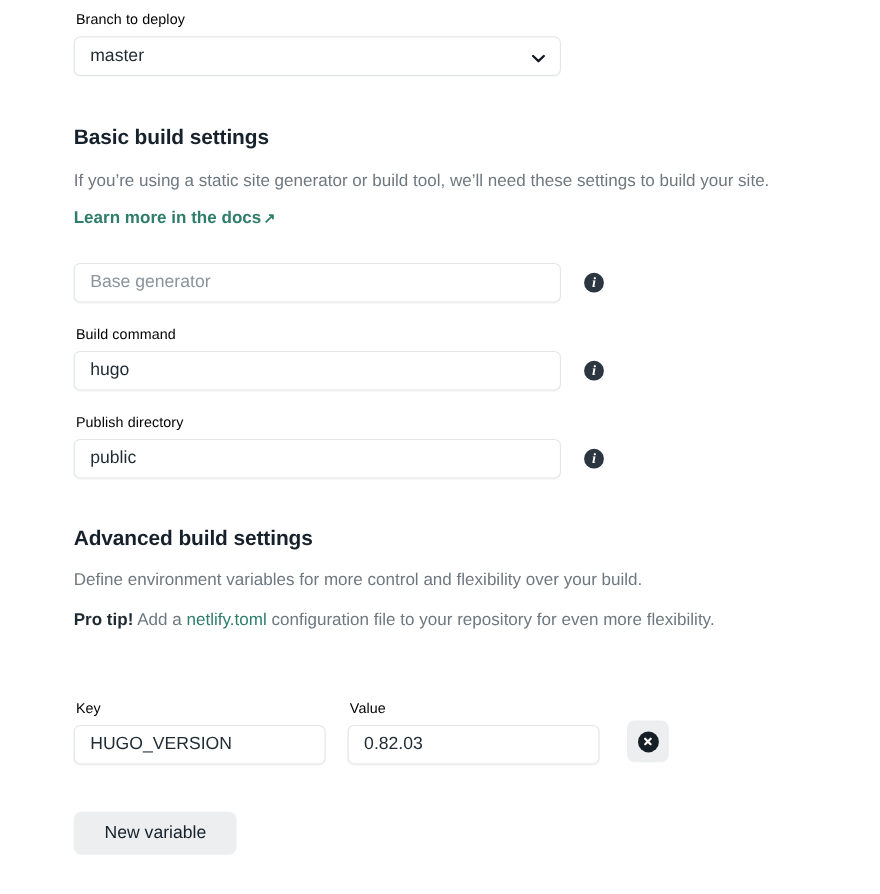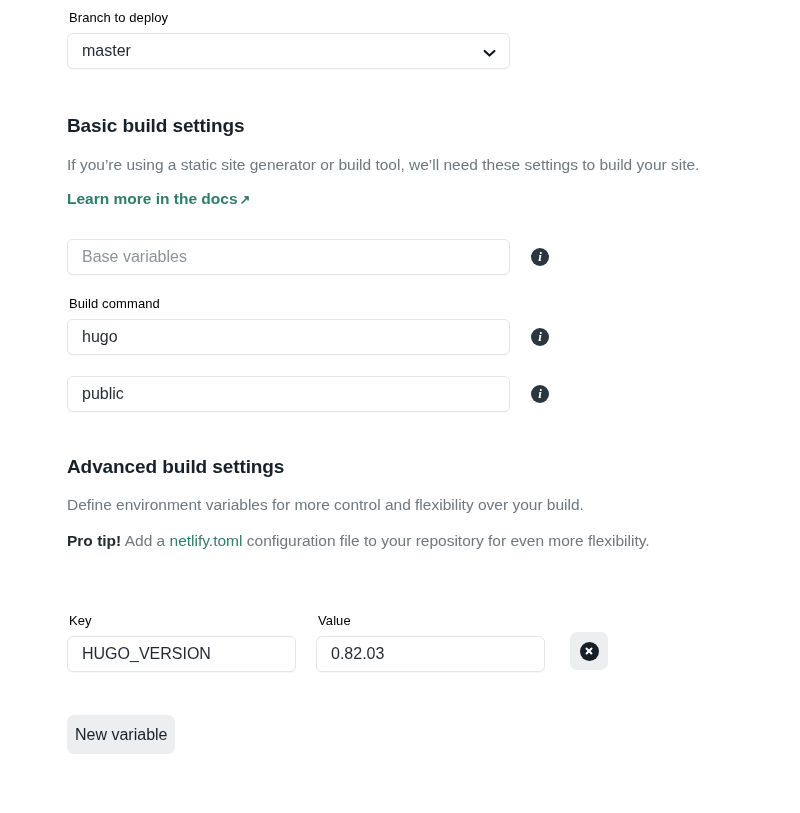--- a/index.html
+++ b/index.html
@@ -168,21 +168,21 @@
   .remove-glyph::after  { transform: translate(-50%,-50%) rotate(-45deg); }
 
   
   .new-var-btn {
     border: none;
     background: #eceef0;
     border-radius: 7px;
     font-family: "Liberation Sans", sans-serif;
     font-size: 16px;
     color: #16212b;
-    padding: 0 8px;
+    padding: 0 28px;
     height: 39px;
     cursor: pointer;
     display: inline-flex;
     align-items: center;
   }
 
   
   .sp-branch-label { padding-top: 10px; }
   .gap-basic  { height: 46px; }
   .gap-t1     { height: 17px; }
@@ -223,40 +223,41 @@
 
     <div class="gap-t2"></div>
 
     <a href="#" class="docs-link"><span>Learn more in the docs</span><span class="arrow">↗</span></a>
 
     <div class="gap-tofields"></div>
 
     
     <div>
       <div class="field-row">
-        <div class="control placeholder-text" placeholder="Base directory">Base variables</div>
+        <div class="control placeholder-text" placeholder="Base directory">Base generator</div>
         <span class="info-icon">i</span>
       </div>
     </div>
 
     <div class="gap-field"></div>
 
     
     <div>
       <div class="field-label">Build command</div>
       <div class="field-row">
         <div class="control">hugo</div>
         <span class="info-icon">i</span>
       </div>
     </div>
 
     <div class="gap-field"></div>
 
     
     <div>
+      <div class="field-label">Publish directory</div>
       <div class="field-row">
         <div class="control">public</div>
         <span class="info-icon">i</span>
       </div>
     </div>
   </div>
 
   <div class="gap-adv"></div>
 
   <div>

